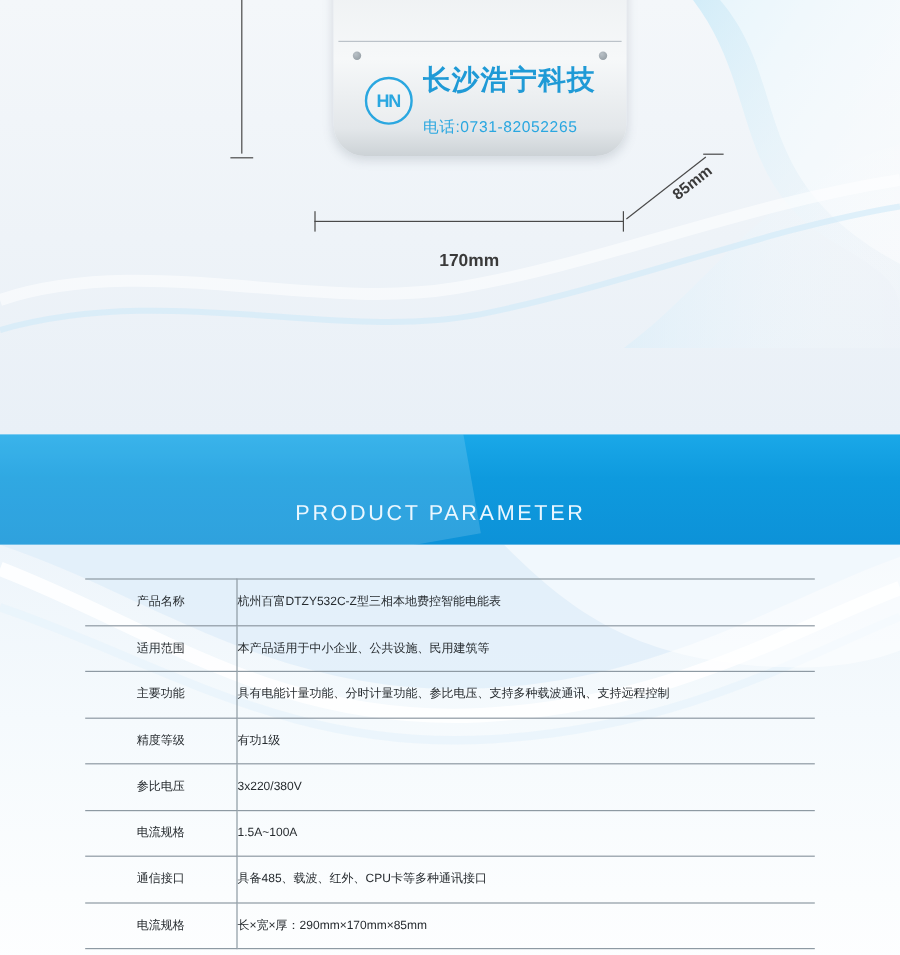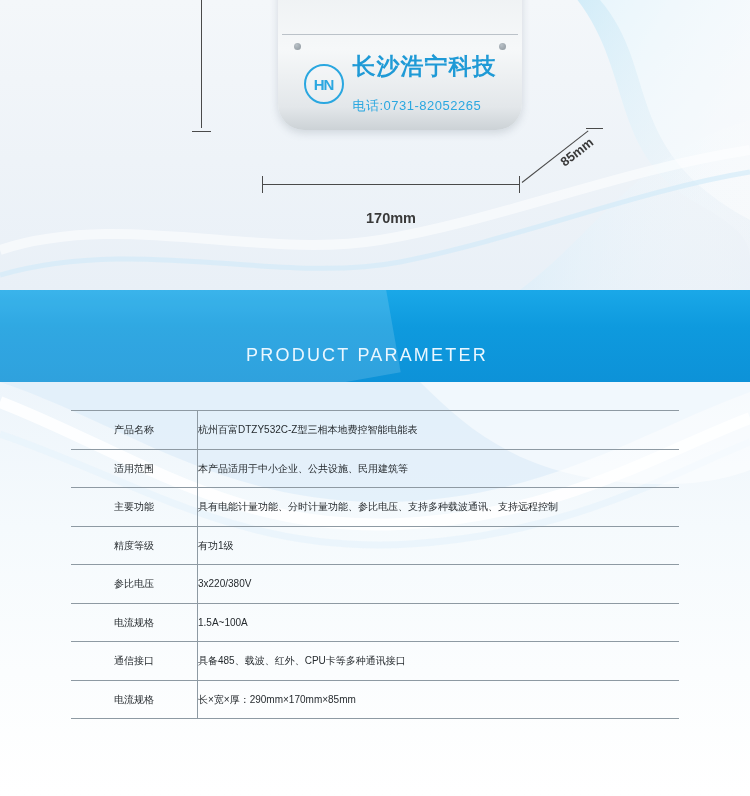--- a/index.html
+++ b/index.html
@@ -12,21 +12,21 @@
     background: #ffffff;
     font-family: "Liberation Sans", sans-serif;
     overflow: hidden;
     position: relative;
   }
 
   
   .photo-area {
     position: relative;
     width: 750px;
-    height: 290px;
+    height: 362px;
     background: linear-gradient(180deg, #f4f7fa 0%, #eef3f8 55%, #e9f0f7 100%);
     overflow: hidden;
   }
   .photo-area .swoosh {
     position: absolute;
     inset: 0;
     pointer-events: none;
   }
 
   

